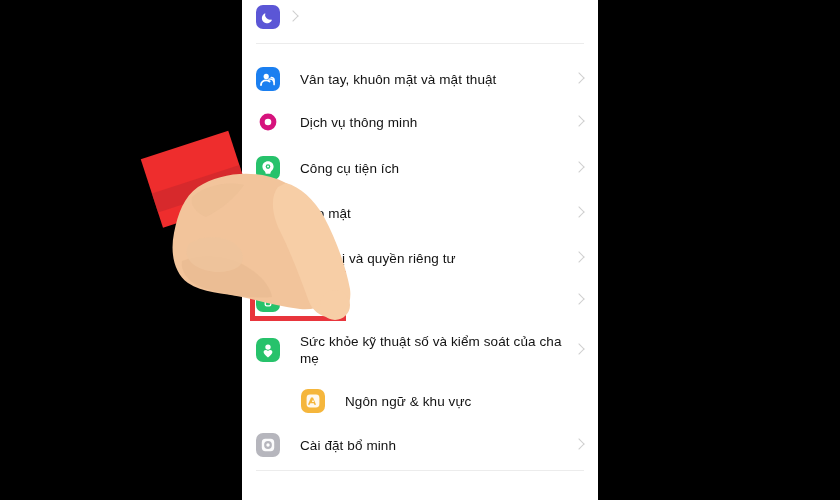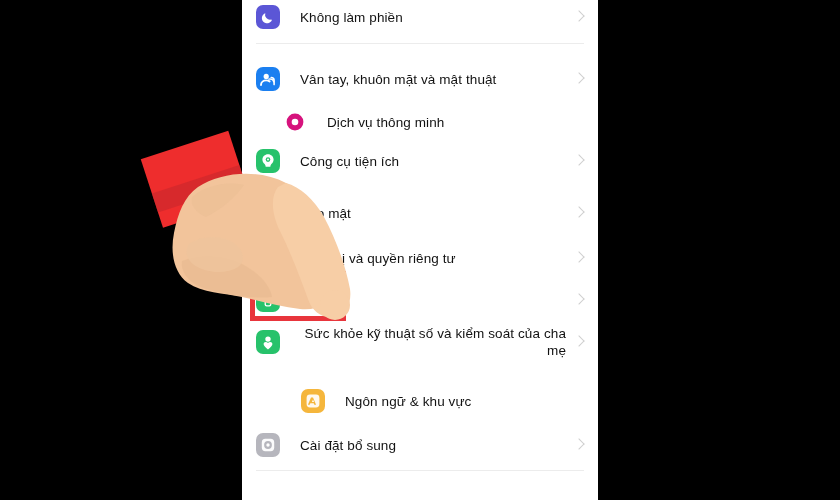--- a/index.html
+++ b/index.html
@@ -144,47 +144,46 @@
 
   <div id="phone-screen" style="left: 242px; width: 356px; background: rgb(255, 255, 255);">
     <div class="settings-list" id="settings-list">
         <div class="list-row" style="top: 0px; height: 34px;">
           <div class="row-icon">
             <svg class="glyph" viewBox="0 0 24 24" xmlns="http://www.w3.org/2000/svg">
               <rect x="0" y="0" width="24" height="24" rx="7" fill="#5b56d6"></rect>
               <path d="M15.2 14.6a5 5 0 0 1-5.9-6.4 5.2 5.2 0 1 0 6.6 6.8 5 5 0 0 1-.7-.4z" fill="#ffffff"></path>
             </svg>
           </div>
-          <div class="row-label">Không làm phiền</div>
           <div class="row-chevron"></div>
         </div>
         <div class="list-row" style="top: 62px; height: 34px;">
           <div class="row-icon">
             <svg class="glyph" viewBox="0 0 24 24" xmlns="http://www.w3.org/2000/svg">
               <rect x="0" y="0" width="24" height="24" rx="7" fill="#1b7ff0"></rect>
               <circle cx="10.2" cy="9.4" r="2.6" fill="#ffffff"></circle>
               <path d="M5 18c0-2.9 2.4-4.6 5.2-4.6 1.3 0 2.5.4 3.4 1" stroke="#ffffff" stroke-width="1.9" fill="none" stroke-linecap="round"></path>
               <path d="M15.2 10.5c1.6 0 2.9 1.3 2.9 2.9v4.2" stroke="#ffffff" stroke-width="1.6" fill="none" stroke-linecap="round"></path>
               <path d="M12.8 12.1c2.4-.6 4.3.6 4.8 2.6" stroke="#ffffff" stroke-width="1.4" fill="none" stroke-linecap="round"></path>
             </svg>
           </div>
           <div class="row-label">Vân tay, khuôn mặt và mật thuật</div>
           <div class="row-chevron"></div>
         </div>
-        <div class="list-row" style="top: 105px; height: 34px; margin-left: 27px;">
+        <div class="list-row" style="top: 105px; height: 34px;">
           <div class="row-icon">
             <svg class="glyph" viewBox="0 0 24 24" xmlns="http://www.w3.org/2000/svg">
               <circle cx="12" cy="12" r="8.4" fill="#d6137d"></circle>
               <circle cx="12" cy="12" r="3.3" fill="#ffffff"></circle>
             </svg>
           </div>
           <div class="row-label">Dịch vụ thông minh</div>
           <div class="row-chevron"></div>
         </div>
-        <div class="list-row" style="top: 144px; height: 34px;">
+        <div class="list-row" style="top: 151px; height: 34px;">
           <div class="row-icon">
             <svg class="glyph" viewBox="0 0 24 24" xmlns="http://www.w3.org/2000/svg">
               <rect x="0" y="0" width="24" height="24" rx="7" fill="#27c26b"></rect>
               <path d="M12 5.2c3.1 0 5.6 2.3 5.6 5.2 0 2.2-1.1 3.3-2.2 4.6-.7.9-1 1.7-1.1 2.7h-4.6c-.1-1-.4-1.8-1.1-2.7C7.5 13.7 6.4 12.6 6.4 10.4c0-2.9 2.5-5.2 5.6-5.2z" fill="#ffffff"></path>
               <circle cx="12" cy="10.6" r="2.3" fill="#27c26b"></circle>
               <circle cx="12" cy="10.6" r="1" fill="#ffffff"></circle>
             </svg>
           </div>
           <div class="row-label">Công cụ tiện ích</div>
           <div class="row-chevron"></div>
@@ -217,21 +216,21 @@
             <svg class="glyph" viewBox="0 0 24 24" xmlns="http://www.w3.org/2000/svg">
               <rect x="0" y="0" width="24" height="24" rx="7" fill="#27c26b"></rect>
               <rect x="8.6" y="5.6" width="6.8" height="13" rx="2" fill="#ffffff"></rect>
               <rect x="9.9" y="7" width="4.2" height="10.2" rx="1.2" fill="#27c26b"></rect>
               <rect x="10.6" y="4.3" width="2.8" height="1.7" rx="0.8" fill="#ffffff"></rect>
             </svg>
           </div>
           <div class="row-label">Pin</div>
           <div class="row-chevron"></div>
         </div>
-        <div class="list-row" style="top: 322px; height: 40px; text-align: right;">
+        <div class="list-row" style="top: 330px; height: 40px;">
           <div class="row-icon">
             <svg class="glyph" viewBox="0 0 24 24" xmlns="http://www.w3.org/2000/svg">
               <rect x="0" y="0" width="24" height="24" rx="7" fill="#27c26b"></rect>
               <circle cx="12" cy="9.1" r="2.7" fill="#ffffff"></circle>
               <path d="M12 19.4c-2.6-1.9-4.4-3.5-4.4-5.3 0-1.3 1-2.2 2.2-2.2.8 0 1.6.4 2.2 1.1.6-.7 1.4-1.1 2.2-1.1 1.2 0 2.2.9 2.2 2.2 0 1.8-1.8 3.4-4.4 5.3z" fill="#ffffff"></path>
             </svg>
           </div>
           <div class="row-label">Sức khỏe kỹ thuật số và kiểm soát của cha mẹ</div>
           <div class="row-chevron"></div>
         </div>
@@ -249,21 +248,21 @@
         </div>
         <div class="list-row" style="top: 428px; height: 34px;">
           <div class="row-icon">
             <svg class="glyph" viewBox="0 0 24 24" xmlns="http://www.w3.org/2000/svg">
               <rect x="0" y="0" width="24" height="24" rx="7" fill="#b6b6bd"></rect>
               <rect x="5.8" y="5.8" width="12.4" height="12.4" rx="3.6" fill="#ffffff" opacity="0.95"></rect>
               <circle cx="12" cy="12" r="3.9" fill="#b6b6bd"></circle>
               <circle cx="12" cy="12" r="1.7" fill="#ffffff"></circle>
             </svg>
           </div>
-          <div class="row-label">Cài đặt bổ sung</div>
+          <div class="row-label">Cài đặt bổ minh</div>
           <div class="row-chevron"></div>
         </div>
         <div class="divider" style="top: 43px;"></div>
         <div class="divider" style="top: 470px;"></div>
       </div>
   </div>
 
   <div id="highlight-box" style="left: 250px; top: 271px; width: 96px; height: 50px; border-color: rgb(232, 53, 60); border-width: 5px;"></div>
 
   <div id="hand-pointer">

